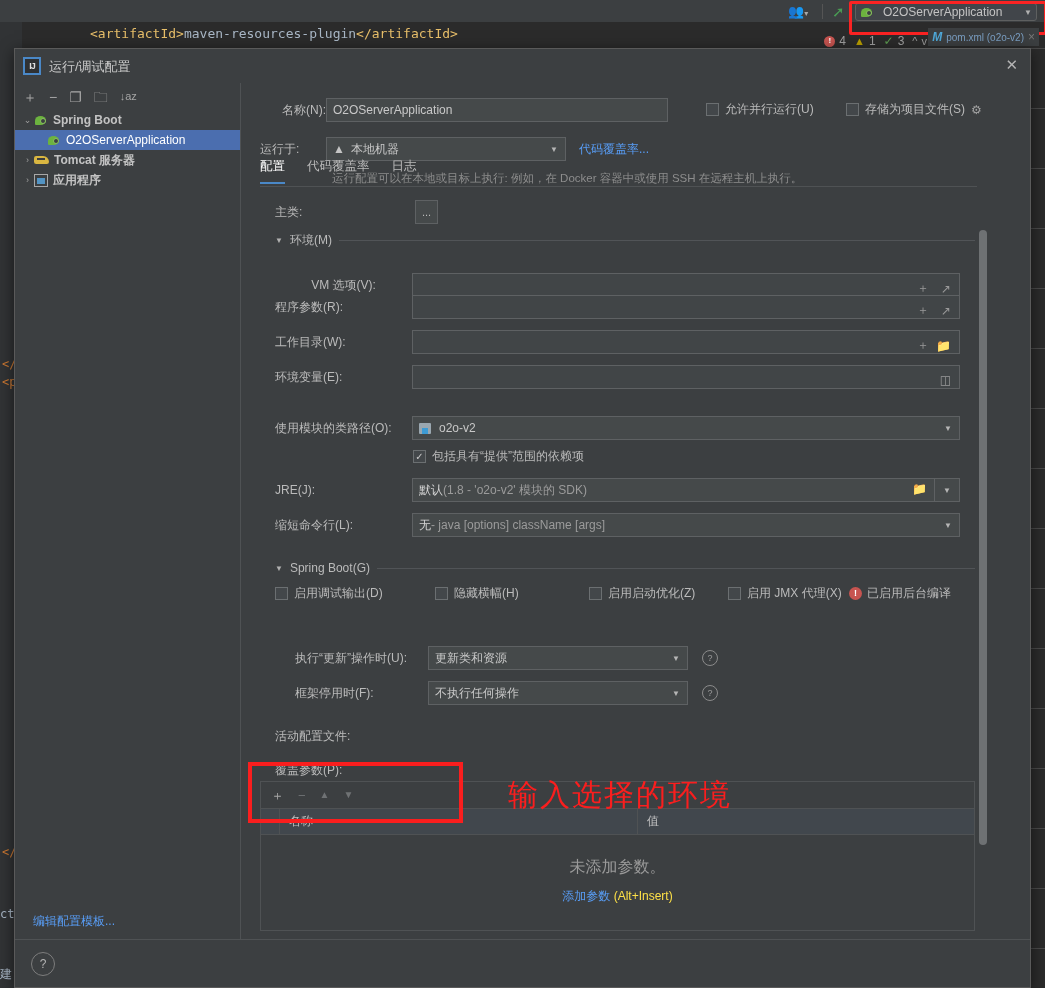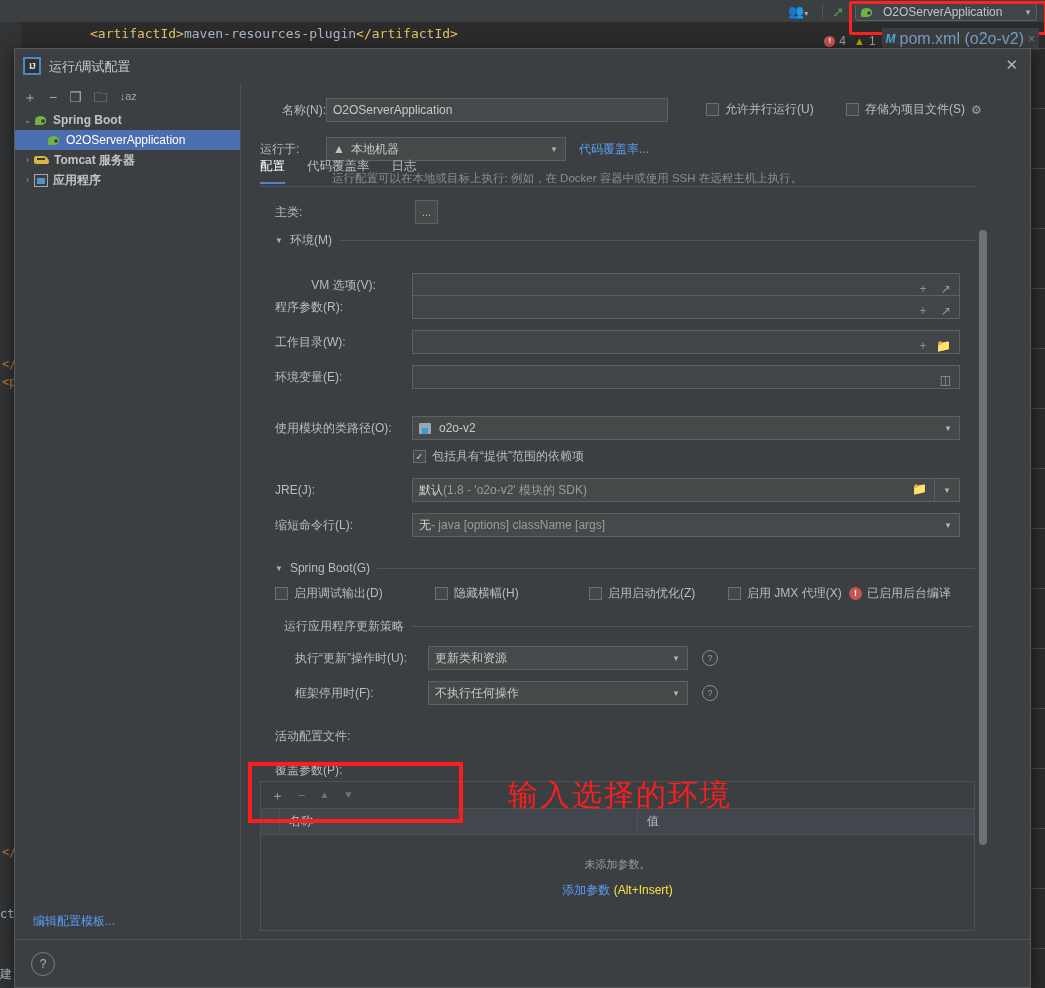--- a/index.html
+++ b/index.html
@@ -34,21 +34,21 @@
     border:3px solid #fa2323;border-radius:2px;pointer-events:none;
   }
   .status-strip{position:absolute;right:6px;top:30px;display:flex;align-items:center;gap:4px;font-size:12px;}
   .st-err-icon{width:11px;height:11px;border-radius:50%;background:#c75450;color:#fff;font-size:8px;font-weight:bold;display:flex;align-items:center;justify-content:center;line-height:1;}
   .st-num{color:#a0a0a0;margin-right:4px;}
   .st-warn-icon{color:#bba000;font-size:11px;}
   .st-ok-icon{color:#5fa052;font-size:12px;}
   .st-arrow{color:#9a9a9a;font-size:11px;}
   .tab-pom{position:absolute;right:6px;top:28px;display:flex;align-items:center;gap:4px;background:#3c3f41;padding:2px 4px;}
   .m-icon{color:#4fa8d8;font-weight:bold;font-style:italic;font-size:12px;}
-  .pom-label{color:#7a9ec2;font-size:16px;}
+  .pom-label{color:#7a9ec2;font-size:10px;}
   .pom-close{color:#777;font-size:12px;}
 
   .bg-right-lines{position:absolute;right:0;top:48px;width:14px;bottom:0;}
   .bg-right-lines div{position:absolute;right:0;height:1px;background:#4a4a4a;width:14px;}
 
   
   #dialog{
     position:absolute;left:14px;top:48px;width:1017px;height:940px;
     background:#3c3f41;border:1px solid #5a5a5a;box-sizing:border-box;
     box-shadow:0 3px 14px rgba(0,0,0,.55);
@@ -144,21 +144,21 @@
 
   
   .ptable{position:absolute;left:19px;width:715px;border:1px solid #4f5254;box-sizing:border-box;background:#3c3f41;}
   .ptable-toolbar{height:26px;display:flex;align-items:center;gap:14px;padding-left:10px;border-bottom:1px solid #4f5254;}
   .pt-icon{color:#a6a6a6;font-size:13px;cursor:pointer;line-height:1;}
   .pt-icon.dim{color:#6f7274;}
   .pthead{display:flex;height:25px;background:#41474d;border-bottom:1px solid #4f5254;}
   .pthead .c0{width:18px;border-right:1px solid #4f5254;}
   .pthead .c1{flex:0 0 348px;border-right:1px solid #4f5254;display:flex;align-items:center;padding-left:9px;color:#c0c0c0;font-size:12px;}
   .pthead .c2{flex:1;display:flex;align-items:center;padding-left:9px;color:#c0c0c0;font-size:12px;}
-  .ptempty{text-align:center;color:#9a9a9a;font-size:11px;padding-top:22px;}
+  .ptempty{text-align:center;color:#9a9a9a;font-size:16px;padding-top:22px;}
   .ptadd{text-align:center;font-size:12px;padding-top:10px;}
 
   
   .vscroll{position:absolute;width:8px;background:#6e7173;border-radius:4px;}
 
   
   .helpbtn{
     position:absolute;left:16px;top:12px;width:22px;height:22px;border-radius:50%;
     border:1px solid #7d7d7d;color:#b4b4b4;font-size:12px;
     display:flex;align-items:center;justify-content:center;cursor:pointer;
@@ -414,24 +414,20 @@
       </div>
       <div class="row" style="position:absolute;left:487px;top:502px;">
         <span class="cbx"></span>
         <span class="lbl">启用 JMX 代理(X)</span>
       </div>
       <div class="row" style="position:absolute;left:608px;top:502px;">
         <span class="warnicon">!</span>
         <span class="lbl">已启用后台编译</span>
       </div>
 
-      <div class="sectitle" style="position:absolute;left:43px;top:535px;width:690px;">
-        <span class="lbl">运行应用程序更新策略</span>
-        <span class="secline"></span>
-      </div>
 
       <div class="row" style="position:absolute;left:54px;top:563px;">
         <span class="lbl" style="width:133px;">执行“更新”操作时(U):</span>
         <span class="combo" style="width:260px;">
           <span>更新类和资源</span>
           <span class="caret">▼</span>
         </span>
         <span class="helpq" style="margin-left:14px;">?</span>
       </div>
       <div class="row" style="position:absolute;left:54px;top:598px;">

